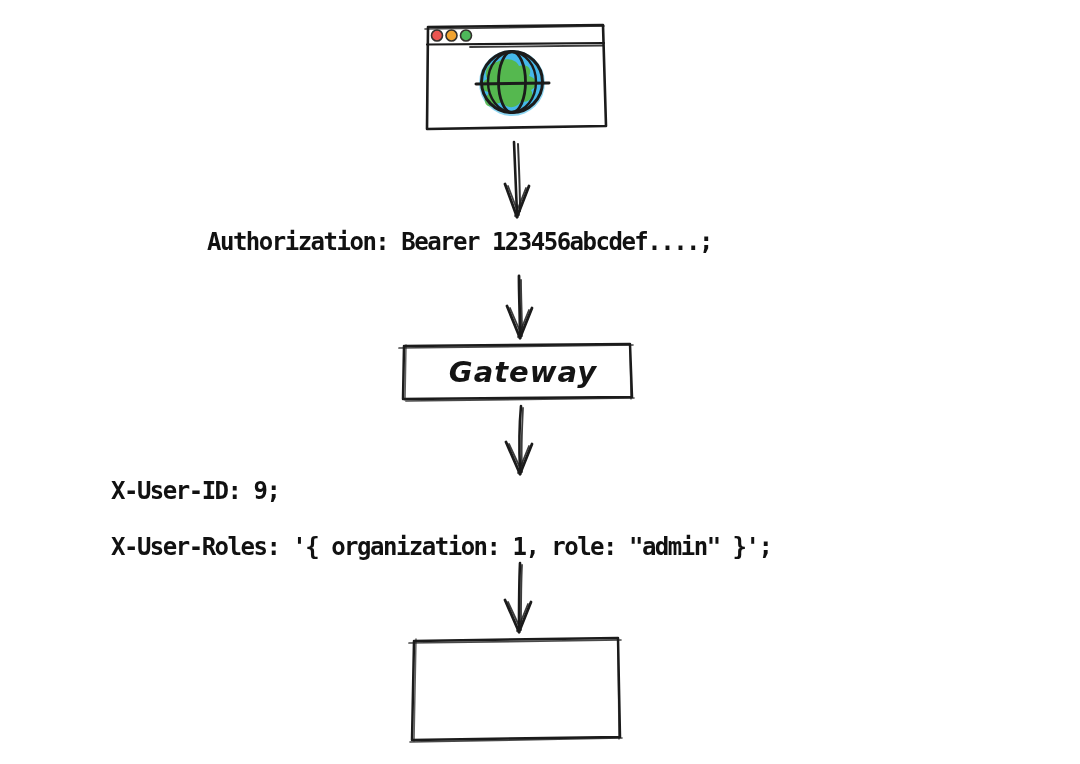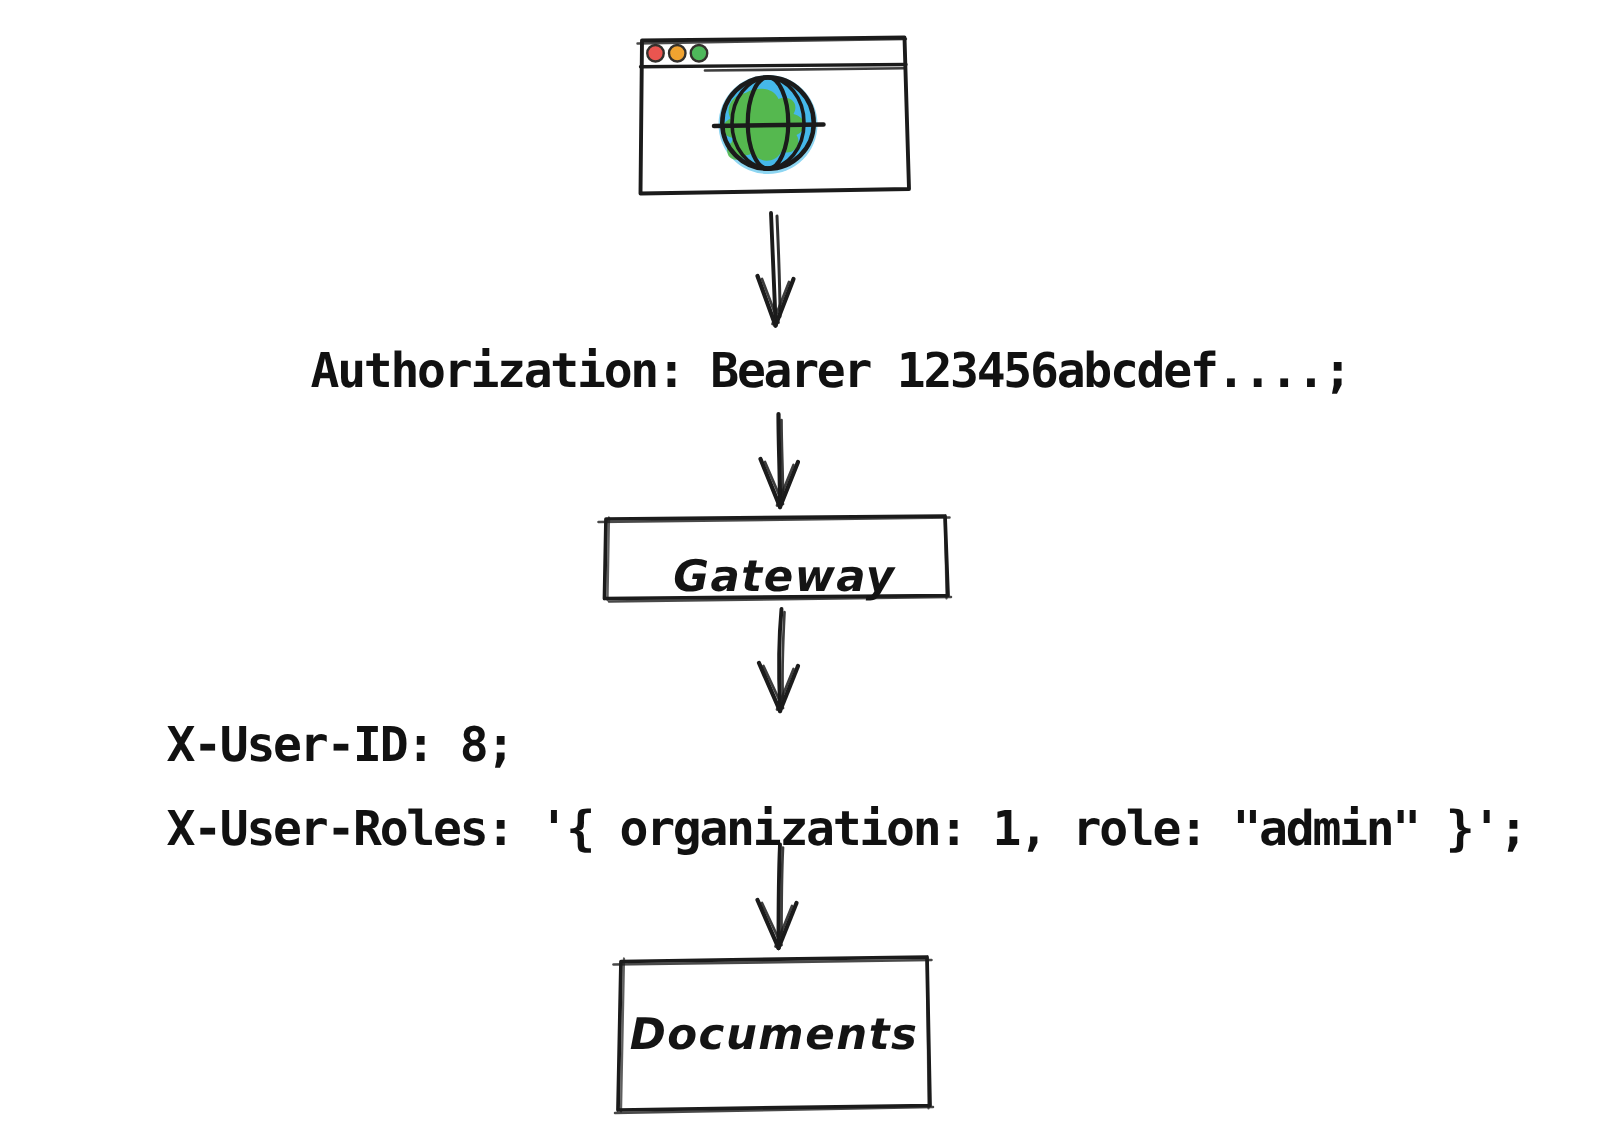--- a/index.html
+++ b/index.html
@@ -10,21 +10,21 @@
     background: #ffffff;
     overflow: hidden;
     font-family: "DejaVu Sans", sans-serif;
   }
   svg.sketch { position: absolute; left: 0; top: 0; }
   .stroke { stroke: #1b1b1b; fill: none; stroke-linecap: round; stroke-linejoin: round; }
   .mono {
     position: absolute;
     font-family: "DejaVu Sans Mono", "Liberation Mono", monospace;
     font-weight: bold;
-    font-size: 32px;
+    font-size: 24px;
     color: #111111;
     white-space: pre;
     letter-spacing: -1.5px;
   }
   .hand {
     position: absolute;
     font-family: "DejaVu Sans", "Liberation Sans", sans-serif;
     font-style: italic;
     font-weight: 600;
     font-size: 29px;
@@ -115,21 +115,20 @@
       <path class="stroke" stroke-width="1.7" opacity="0.8" d="M 409 643 L 621 640"></path>
       <path class="stroke" stroke-width="1.7" opacity="0.8" d="M 410 742 L 622 738"></path>
       <path class="stroke" stroke-width="1.5" opacity="0.7" d="M 416 639 L 414 741"></path>
       <path class="stroke" stroke-width="1.5" opacity="0.7" d="M 618 641 L 619 739"></path>
     </g>
   </svg>
 
   <div class="mono" style="left: 207px; top: 228px;">Authorization: Bearer 123456abcdef....;</div>
 
   <div>
-    <div class="mono" style="left: 111px; top: 477px;">X-User-ID: 8;</div>
+    <div class="mono" style="left: 111px; top: 477px;">X-User-ID: 9;</div>
     <div class="mono" style="left: 111px; top: 513px; margin-top: 20px;">X-User-Roles: '{ organization: 1, role: "admin" }';</div>
   </div>
 
-  <div class="hand" style="left: 402px; top: 355px; width: 242px; margin-top: 12px;">Gateway</div>
+  <div class="hand" style="left: 402px; top: 355px; width: 242px;">Gateway</div>
 
-  <div class="hand" style="left: 412px; top: 672px; width: 208px;">Documents</div>
 
 </div>
 
 </body></html>

